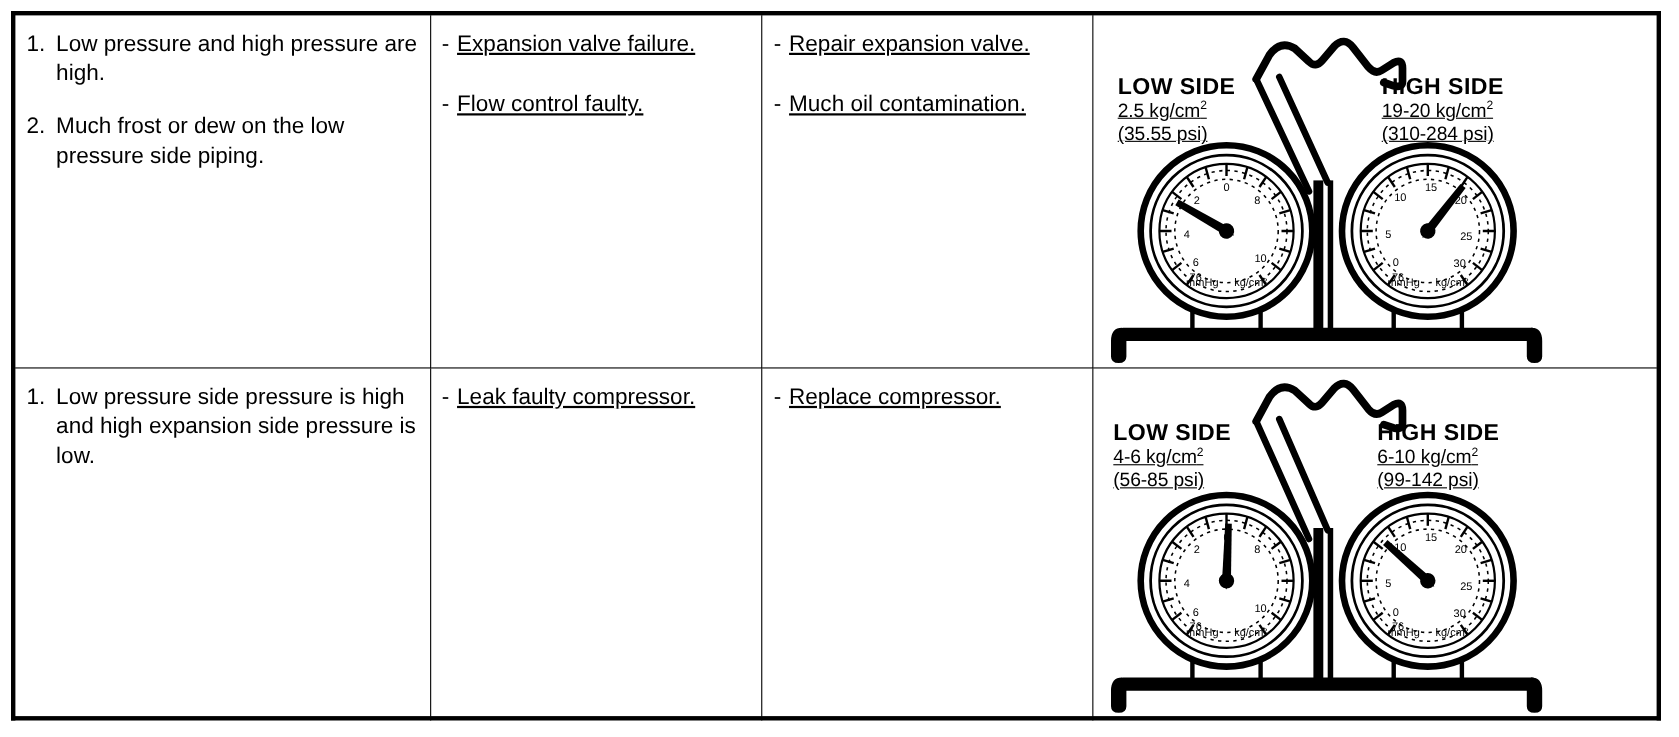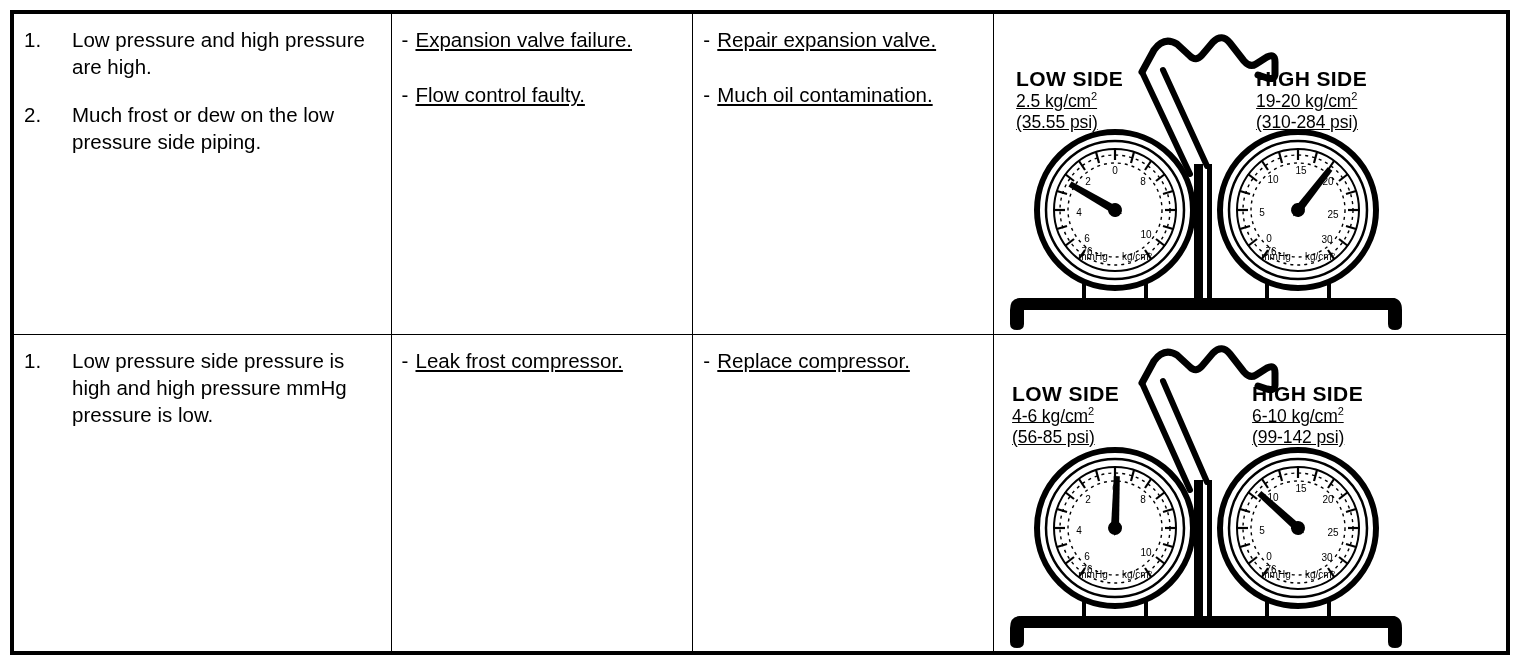--- a/index.html
+++ b/index.html
@@ -43,21 +43,21 @@
     font-size: 20.5px;
     line-height: 1.33;
     color: #000;
     margin-bottom: 20px;
   }
   .numbered-item:last-child { margin-bottom: 0; }
   .num {
     flex: 0 0 auto;
     width: 27px;
   }
-  .num-text { flex: 1 1 auto; margin-left: 21px; }
+  .num-text { flex: 1 1 auto; }
 
   .dash-item {
     display: flex;
     font-size: 20.5px;
     line-height: 1.33;
     color: #000;
     margin-bottom: 28px;
   }
   .dash-item:last-child { margin-bottom: 0; }
   .dash {
@@ -282,30 +282,30 @@
           </div>
         </td>
       </tr>
 
       <tr class="row-2">
 
         <td class="col-symptom">
           <div class="cell-pad">
             <div class="numbered-item">
               <span class="num">1.</span>
-              <span class="num-text">Low pressure side pressure is high and high pressure mmHg pressure is low.</span>
+              <span class="num-text">Low pressure side pressure is high and high expansion side pressure is low.</span>
             </div>
           </div>
         </td>
 
         <td class="col-cause">
           <div class="cell-pad">
             <div class="dash-item">
               <span class="dash">-</span>
-              <span class="dash-text">Leak frost compressor.</span>
+              <span class="dash-text">Leak faulty compressor.</span>
             </div>
           </div>
         </td>
 
         <td class="col-remedy">
           <div class="cell-pad">
             <div class="dash-item">
               <span class="dash">-</span>
               <span class="dash-text">Replace compressor.</span>
             </div>

